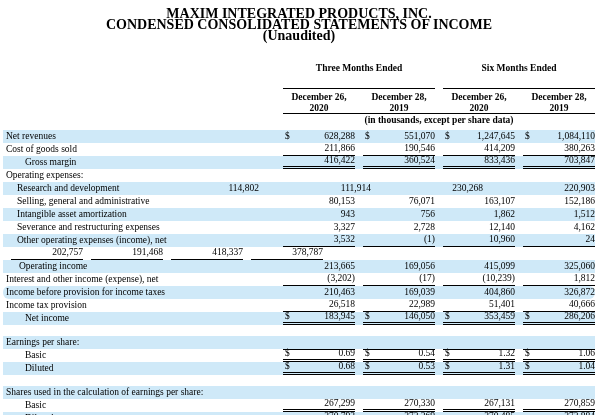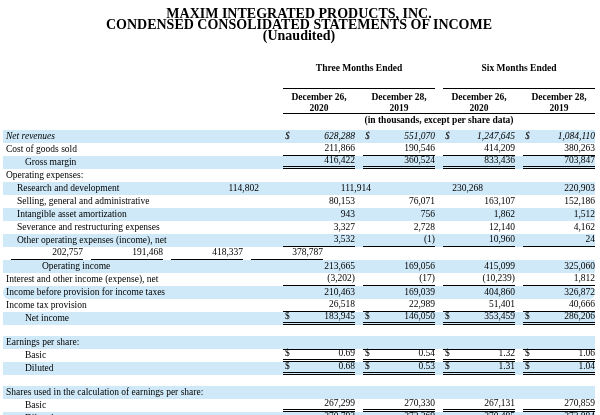--- a/index.html
+++ b/index.html
@@ -33,21 +33,21 @@
   }
 
   
   .tbody { margin-top: 4px; }
   .row { display: flex; align-items: stretch; height: 13px; }
   .row.gap { height: 11px; background: #ffffff; }
   .row-label { flex: 1; line-height: 13px; white-space: nowrap; overflow: hidden; }
   .ind0 { padding-left: 3px; }
   .ind1 { padding-left: 14px; }
   .ind2 { padding-left: 22px; }
-  .ind3 { padding-left: 39px; }
+  .ind3 { padding-left: 16px; }
   .cell {
     width: 72px; margin-left: 8px; display: flex; justify-content: flex-end;
     line-height: 12px; align-items: flex-end; padding-bottom: 1px;
   }
   .cell .usd { margin-right: auto; padding-left: 2px; }
   .cell .val { text-align: right; }
   .b-s { border-bottom: 1px solid #000; }
   .b-d { border-bottom: 3px double #000; padding-bottom: 0; }
   .b-t { border-top: 1px solid #000; }
 </style>
@@ -87,21 +87,21 @@
       <div>2019</div>
     </div>
   </div>
 
   <div class="hrow">
     <div class="label-spacer"></div>
     <div class="units-cell">(in thousands, except per share data)</div>
   </div>
 
   <div class="tbody">
-      <div class="row" style="background: rgb(207, 233, 248); font-style: italic;">
+      <div class="row" style="background: rgb(207, 233, 248);">
         <div class="row-label ind0">Net revenues</div>
         <div class="cell">
           <span class="usd">$</span>
           <span class="val">628,288</span>
         </div>
         <div class="cell">
           <span class="usd">$</span>
           <span class="val">551,070</span>
         </div>
         <div class="cell">

